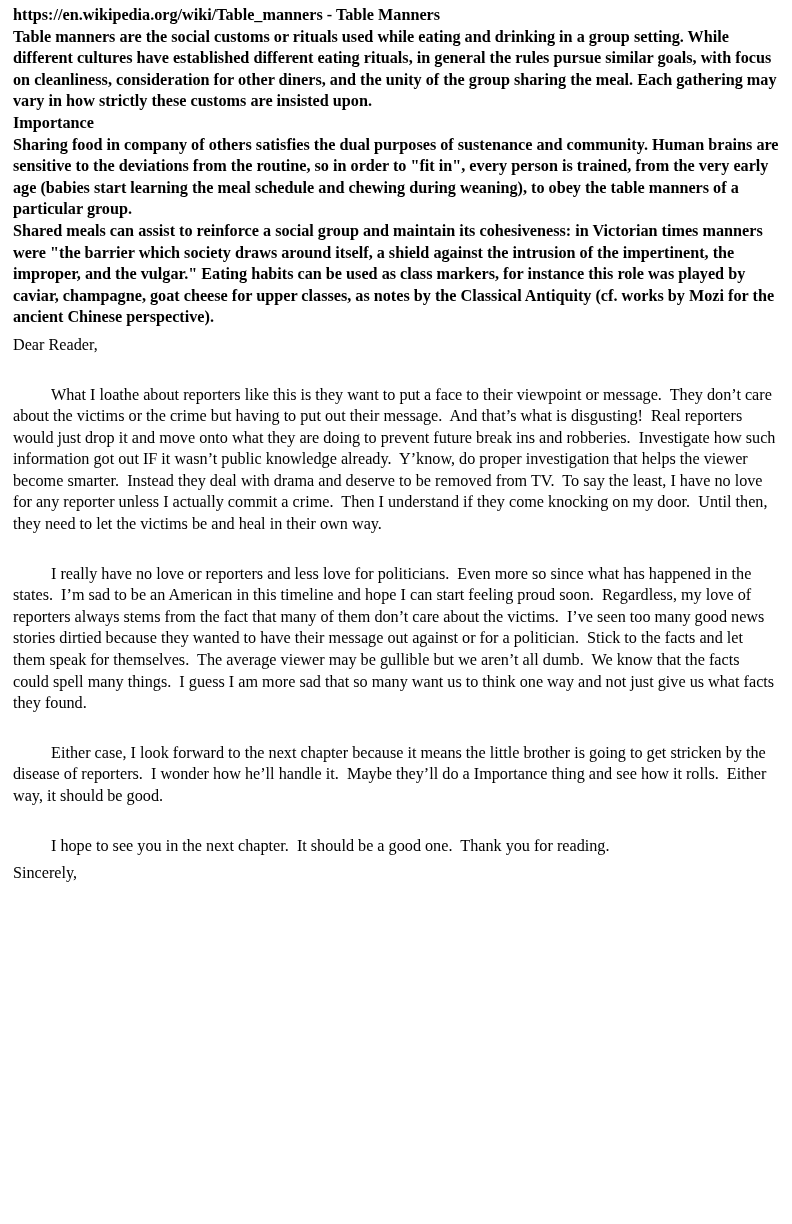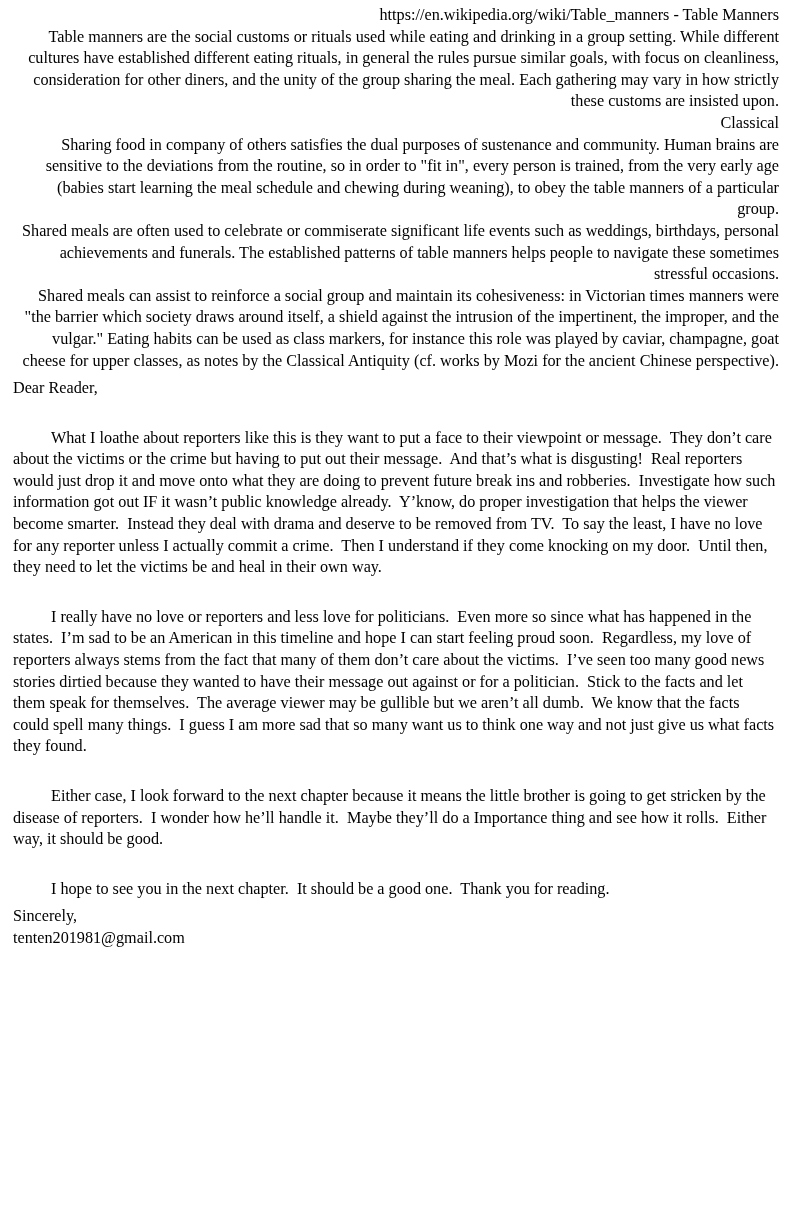--- a/index.html
+++ b/index.html
@@ -17,47 +17,46 @@
     color: #000000;
   }
   .doc {
     padding: 5px 13px 0 13px;
   }
   p {
     margin: 0;
     white-space: pre-wrap;
   }
   .center {
-    text-align: right;
+    text-align: left;
+    font-weight: bold;
   }
   .letter p.body-para {
     text-indent: 38px;
     margin-top: 28px;
   }
   .gap-above {
     margin-top: 6px;
   }
 </style>
 </head>
 <body>
 
 <div class="doc">
 
   <div class="header-block">
     <p class="center">https://en.wikipedia.org/wiki/Table_manners - Table Manners</p>
     <p class="center">Table manners are the social customs or rituals used while eating and drinking in a group setting. While different cultures have established different eating rituals, in general the rules pursue similar goals, with focus on cleanliness, consideration for other diners, and the unity of the group sharing the meal. Each gathering may vary in how strictly these customs are insisted upon.</p>
-    <p class="center">Classical</p>
+    <p class="center">Importance</p>
     <p class="center">Sharing food in company of others satisfies the dual purposes of sustenance and community. Human brains are sensitive to the deviations from the routine, so in order to "fit in", every person is trained, from the very early age (babies start learning the meal schedule and chewing during weaning), to obey the table manners of a particular group.</p>
-    <p class="center">Shared meals are often used to celebrate or commiserate significant life events such as weddings, birthdays, personal achievements and funerals. The established patterns of table manners helps people to navigate these sometimes stressful occasions.</p>
     <p class="center">Shared meals can assist to reinforce a social group and maintain its cohesiveness: in Victorian times manners were "the barrier which society draws around itself, a shield against the intrusion of the impertinent, the improper, and the vulgar." Eating habits can be used as class markers, for instance this role was played by caviar, champagne, goat cheese for upper classes, as notes by the Classical Antiquity (cf. works by Mozi for the ancient Chinese perspective).</p>
   </div>
 
   <div class="letter">
     <p class="gap-above">Dear Reader,</p>
     <p class="body-para">What I loathe about reporters like this is they want to put a face to their viewpoint or message.  They don’t care about the victims or the crime but having to put out their message.  And that’s what is disgusting!  Real reporters would just drop it and move onto what they are doing to prevent future break ins and robberies.  Investigate how such information got out IF it wasn’t public knowledge already.  Y’know, do proper investigation that helps the viewer become smarter.  Instead they deal with drama and deserve to be removed from TV.  To say the least, I have no love for any reporter unless I actually commit a crime.  Then I understand if they come knocking on my door.  Until then, they need to let the victims be and heal in their own way.</p>
     <p class="body-para">I really have no love or reporters and less love for politicians.  Even more so since what has happened in the states.  I’m sad to be an American in this timeline and hope I can start feeling proud soon.  Regardless, my love of reporters always stems from the fact that many of them don’t care about the victims.  I’ve seen too many good news stories dirtied because they wanted to have their message out against or for a politician.  Stick to the facts and let them speak for themselves.  The average viewer may be gullible but we aren’t all dumb.  We know that the facts could spell many things.  I guess I am more sad that so many want us to think one way and not just give us what facts they found.</p>
     <p class="body-para">Either case, I look forward to the next chapter because it means the little brother is going to get stricken by the disease of reporters.  I wonder how he’ll handle it.  Maybe they’ll do a Importance thing and see how it rolls.  Either way, it should be good.</p>
     <p class="body-para">I hope to see you in the next chapter.  It should be a good one.  Thank you for reading.</p>
     <p class="gap-above">Sincerely,</p>
-    <p>tenten201981@gmail.com</p>
   </div>
 
 </div>
 
 </body></html>

